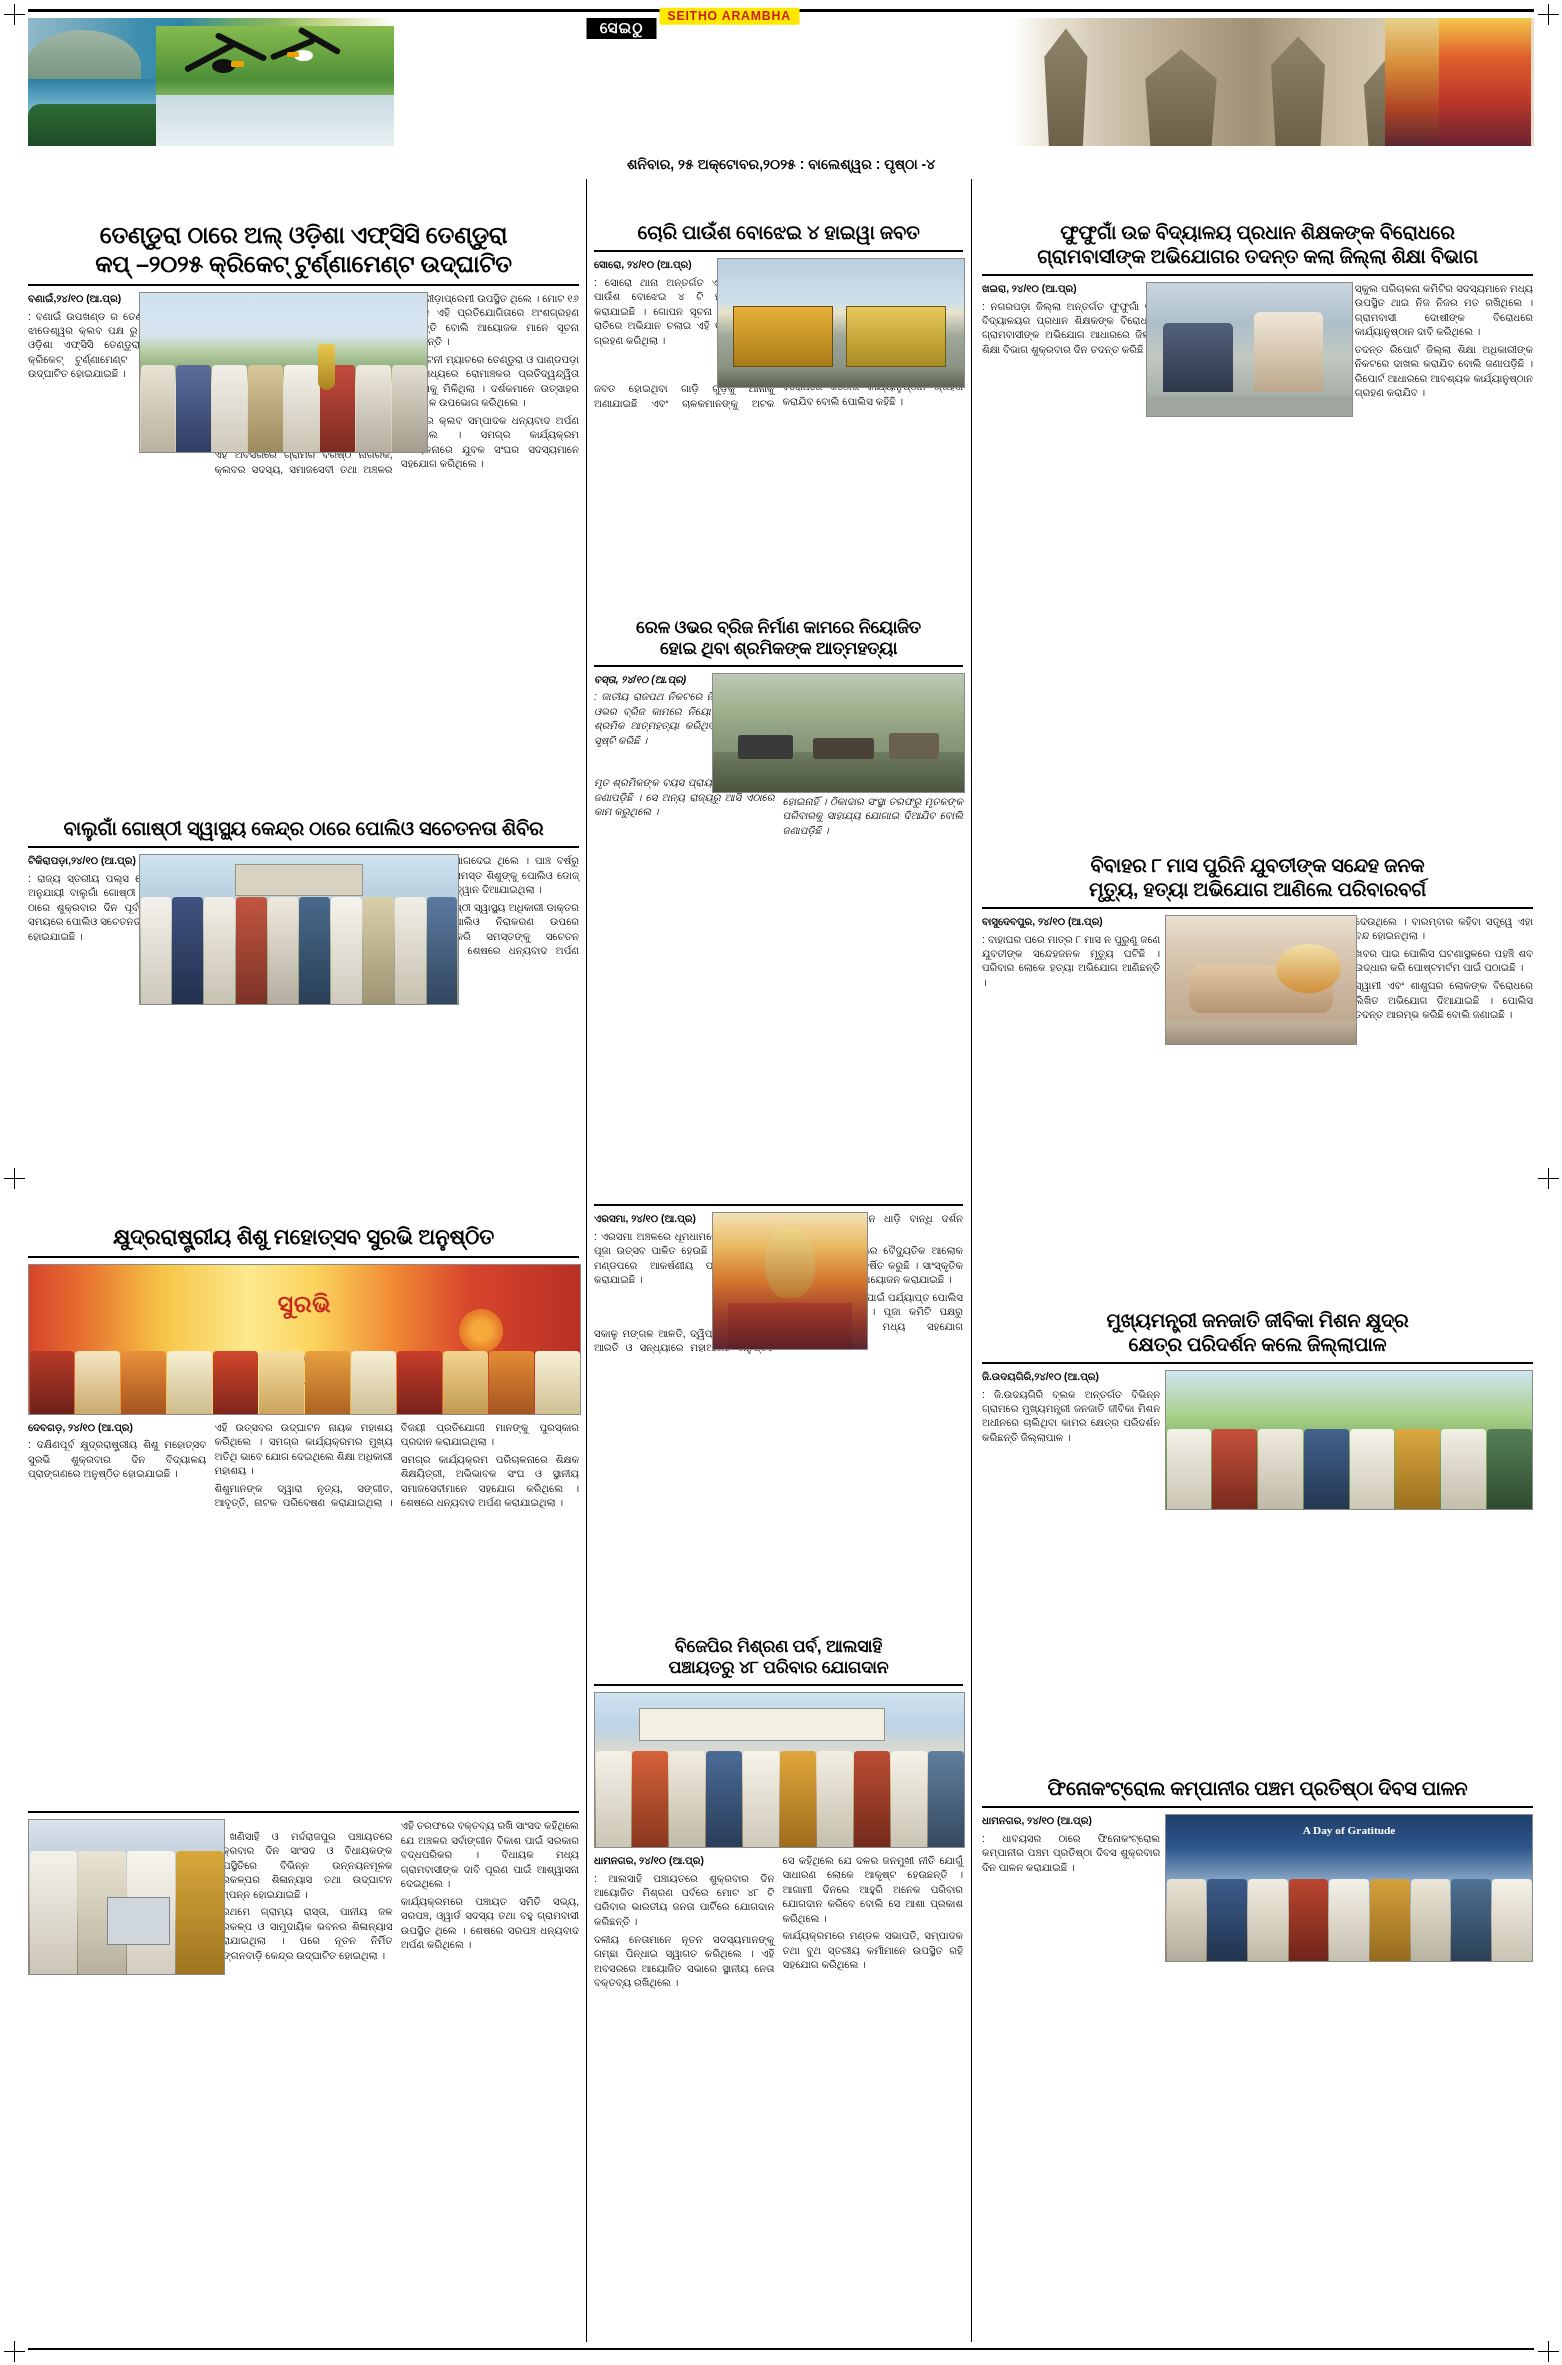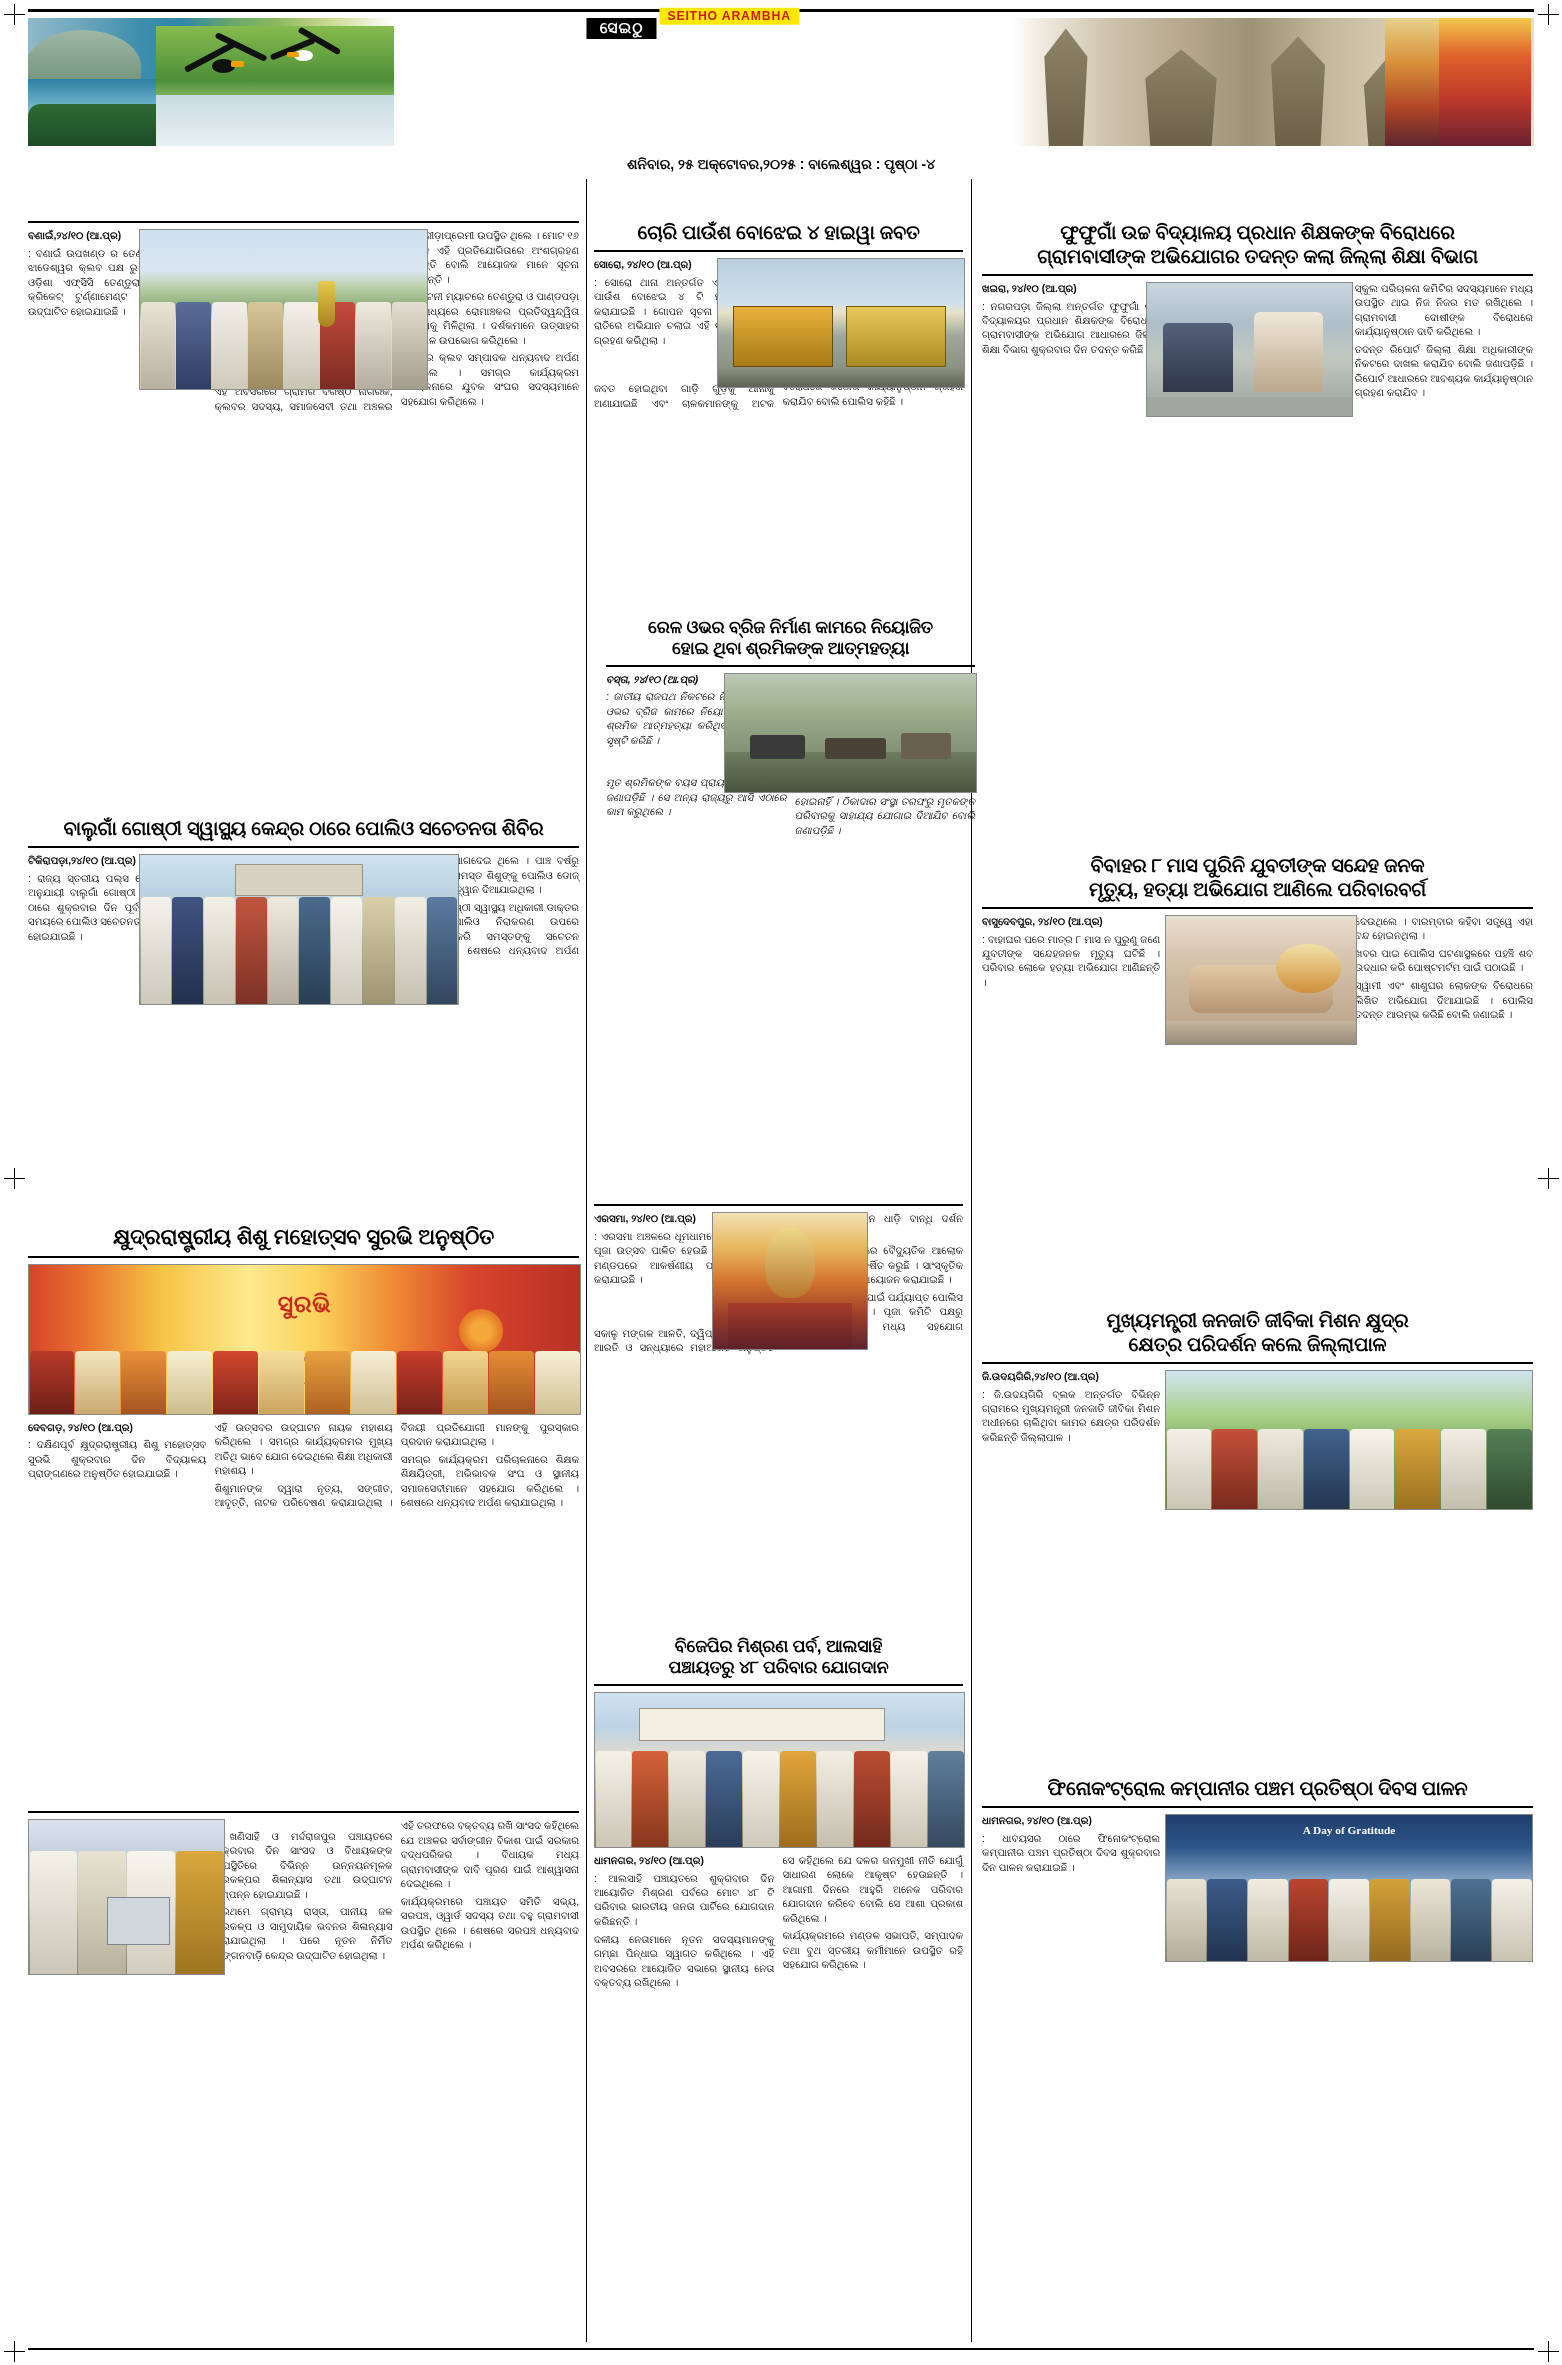--- a/index.html
+++ b/index.html
@@ -187,20 +187,24 @@
 
     <div class="mh-dateline">ଶନିବାର, ୨୫ ଅକ୍ଟୋବର,୨୦୨୫ : ବାଲେଶ୍ୱର : ପୃଷ୍ଠା -୪</div>
   </div>
 
   <div class="body-area">
 
     <div class="vsep" style="left:558px;"></div>
     <div class="vsep" style="left:943px;"></div>
 
     <div class="colblock" style="left:0; top:42px; width:551px;">
+      <div class="hl size-xl">
+        <div>ତେଣ୍ଡୁରା ଠାରେ ଅଲ୍ ଓଡ଼ିଶା ଏଫ୍‌ସିସି ତେଣ୍ଡୁରା</div>
+        <div>କପ୍ –୨୦୨୫ କ୍ରିକେଟ୍ ଟୁର୍ଣ୍ଣାମେଣ୍ଟ ଉଦ୍‌ଘାଟିତ</div>
+      </div>
       <div class="hl-rule"></div>
 
       <div style="position:relative;">
         <div class="photo ph-cricket" style="float:none; position:absolute; left:111px; top:0; width:287px; height:159px;">
           <div class="ph-figs">
             <span style="background:linear-gradient(180deg,#e8e3d4,#b9b0a0);"></span>
             <span style="background:linear-gradient(180deg,#5a6d9a,#2f3e63);"></span>
             <span style="background:linear-gradient(180deg,#f1efe8,#cfcabb);"></span>
             <span style="background:linear-gradient(180deg,#d8c79a,#9c8a60);"></span>
             <span style="background:linear-gradient(180deg,#f3f1ea,#c9c4b4);"></span>
@@ -326,21 +330,21 @@
           <p style="font-weight:bold;">ସୋରୋ, ୨୪/୧୦ (ଆ.ପ୍ର)</p>
           <p>: ସୋରୋ ଥାନା ଅନ୍ତର୍ଗତ ଏଲାକାରୁ ଚୋରି ପାଉଁଶ ବୋଝେଇ ୪ ଟି ହାଇୱା ଜବତ କରାଯାଇଛି । ଗୋପନ ସୂଚନା ପାଇ ପୋଲିସ ରାତିରେ ଅଭିଯାନ ଚଲାଇ ଏହି କାର୍ଯ୍ୟାନୁଷ୍ଠାନ ଗ୍ରହଣ କରିଥିଲା ।</p>
           <div style="height:31px;"></div>
           <p>ଜବତ ହୋଇଥିବା ଗାଡ଼ି ଗୁଡ଼ିକୁ ଥାନାକୁ ଅଣାଯାଇଛି ଏବଂ ଚାଳକମାନଙ୍କୁ ଅଟକ ରଖାଯାଇଛି । ଆନୁଷଙ୍ଗିକ କାଗଜପତ୍ର ଯାଞ୍ଚ କରାଯାଉଛି ବୋଲି ପୋଲିସ ସୂତ୍ରରୁ ଜଣାପଡ଼ିଛି ।</p>
           <p>ସ୍ଥାନୀୟ ଲୋକେ ଦୀର୍ଘ ଦିନ ଧରି ରାତିରେ ପାଉଁଶ ବୋଝେଇ ଗାଡ଼ି ଚଳାଚଳ ଉପରେ ଅଭିଯୋଗ କରିଆସୁଥିଲେ । ଏହି କାର୍ଯ୍ୟାନୁଷ୍ଠାନ ପରେ ସେମାନେ ସନ୍ତୋଷ ପ୍ରକାଶ କରିଛନ୍ତି ।</p>
           <p>ଏ ସମ୍ପର୍କରେ ତଦନ୍ତ ଜାରି ରହିଛି । ଦୋଷୀଙ୍କ ବିରୋଧରେ କଠୋର କାର୍ଯ୍ୟାନୁଷ୍ଠାନ ଗ୍ରହଣ କରାଯିବ ବୋଲି ପୋଲିସ କହିଛି ।</p>
         </div>
       </div>
     </div>
 
-    <div class="colblock" style="left:578px; top:438px; width:369px;">
+    <div class="colblock" style="left:566px; top:438px; width:369px;">
       <div class="hl size-sm">
         <div>ରେଳ ଓଭର ବ୍ରିଜ ନିର୍ମାଣ କାମରେ ନିୟୋଜିତ</div>
         <div>ହୋଇ ଥିବା ଶ୍ରମିକଙ୍କ ଆତ୍ମହତ୍ୟା</div>
       </div>
       <div class="hl-rule"></div>
       <div style="position:relative;">
         <div class="photo ph-rail" style="position:absolute; left:118px; top:0; width:251px; height:118px;">
           <div style="position:absolute; left:0; bottom:0; width:100%; height:34%; background:linear-gradient(180deg,#6e7c5f,#4a5540);"></div>
           <div style="position:absolute; left:10%; bottom:28%; width:22%; height:20%; background:#3a3a3a; border-radius:3.1px;"></div>
           <div style="position:absolute; left:40%; bottom:28%; width:24%; height:18%; background:#4a4237; border-radius:3.1px;"></div>

